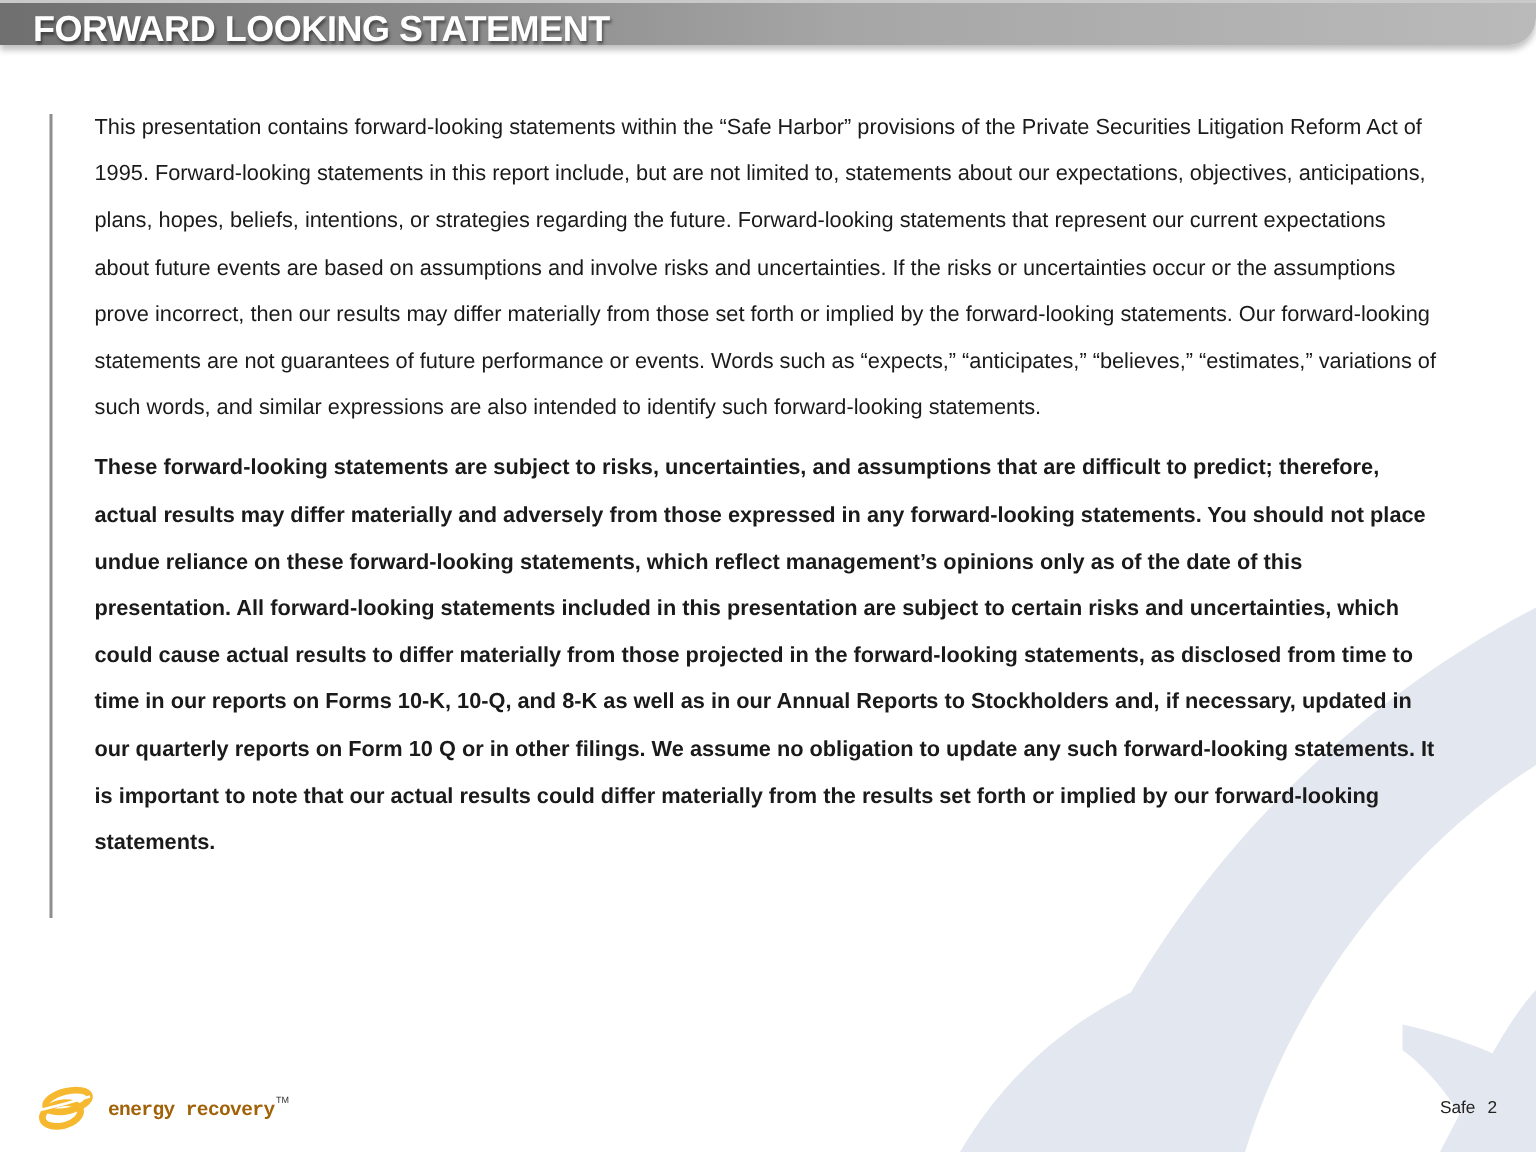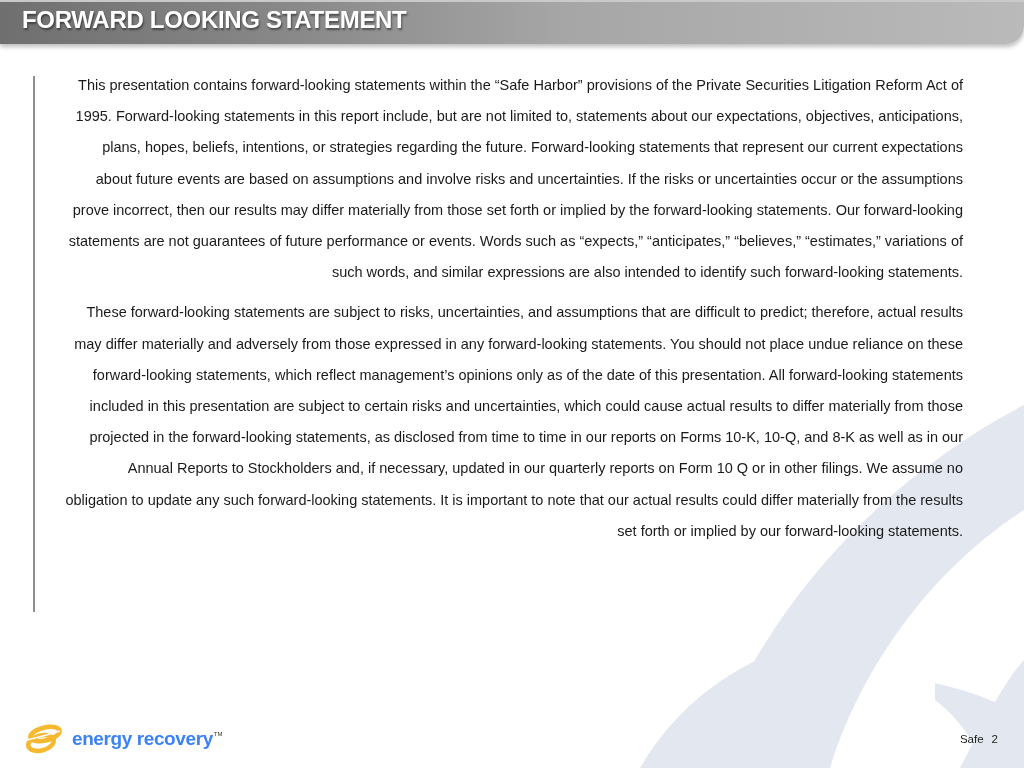--- a/index.html
+++ b/index.html
@@ -22,21 +22,21 @@
       width: 1024px;
       height: 768px;
       z-index: 0;
       pointer-events: none;
     }
     .title-bar {
       position: absolute;
       left: 0;
       top: 0;
       width: 1024px;
-      height: 44px;
+      height: 30px;
       background: linear-gradient(to right, #6f6f6f 0%, #8a8a8a 30%, #a6a6a6 55%, #bababa 100%);
       border-bottom-right-radius: 18px;
       box-shadow: 0 3px 4px rgba(0,0,0,0.25);
       z-index: 2;
     }
     .title-bar::before {
       content: "";
       position: absolute;
       left: 0; right: 0; top: 0;
       height: 2px;
@@ -62,52 +62,52 @@
       height: 536px;
       background: #8e8e8e;
       z-index: 1;
     }
     .content {
       position: absolute;
       left: 63px;
       top: 70px;
       width: 900px;
       z-index: 1;
-      text-align: right;
     }
     .para {
       margin: 0;
       font-size: 14.5px;
       line-height: 31.2px;
       color: #1a1a1a;
     }
     .para + .para {
       margin-top: 9px;
+      font-weight: bold;
     }
     .footer-logo {
       position: absolute;
       left: 24px;
       top: 722px;
       height: 34px;
       display: flex;
       align-items: center;
       z-index: 1;
     }
     .logo-mark {
       width: 40px;
       height: 32px;
       display: block;
     }
     .logo-text {
       margin-left: 8px;
-      font-size: 19px;
+      font-size: 13px;
       font-weight: bold;
-      color: #3b82f6;
+      color: #a16207;
       letter-spacing: -0.4px;
-      font-family: Liberation Sans, sans-serif;
+      font-family: Liberation Mono, monospace;
     }
     .logo-tm {
       font-size: 6px;
       color: #333;
       align-self: flex-start;
       margin-top: 9px;
       margin-left: 1px;
     }
     .page-num {
       position: absolute;

